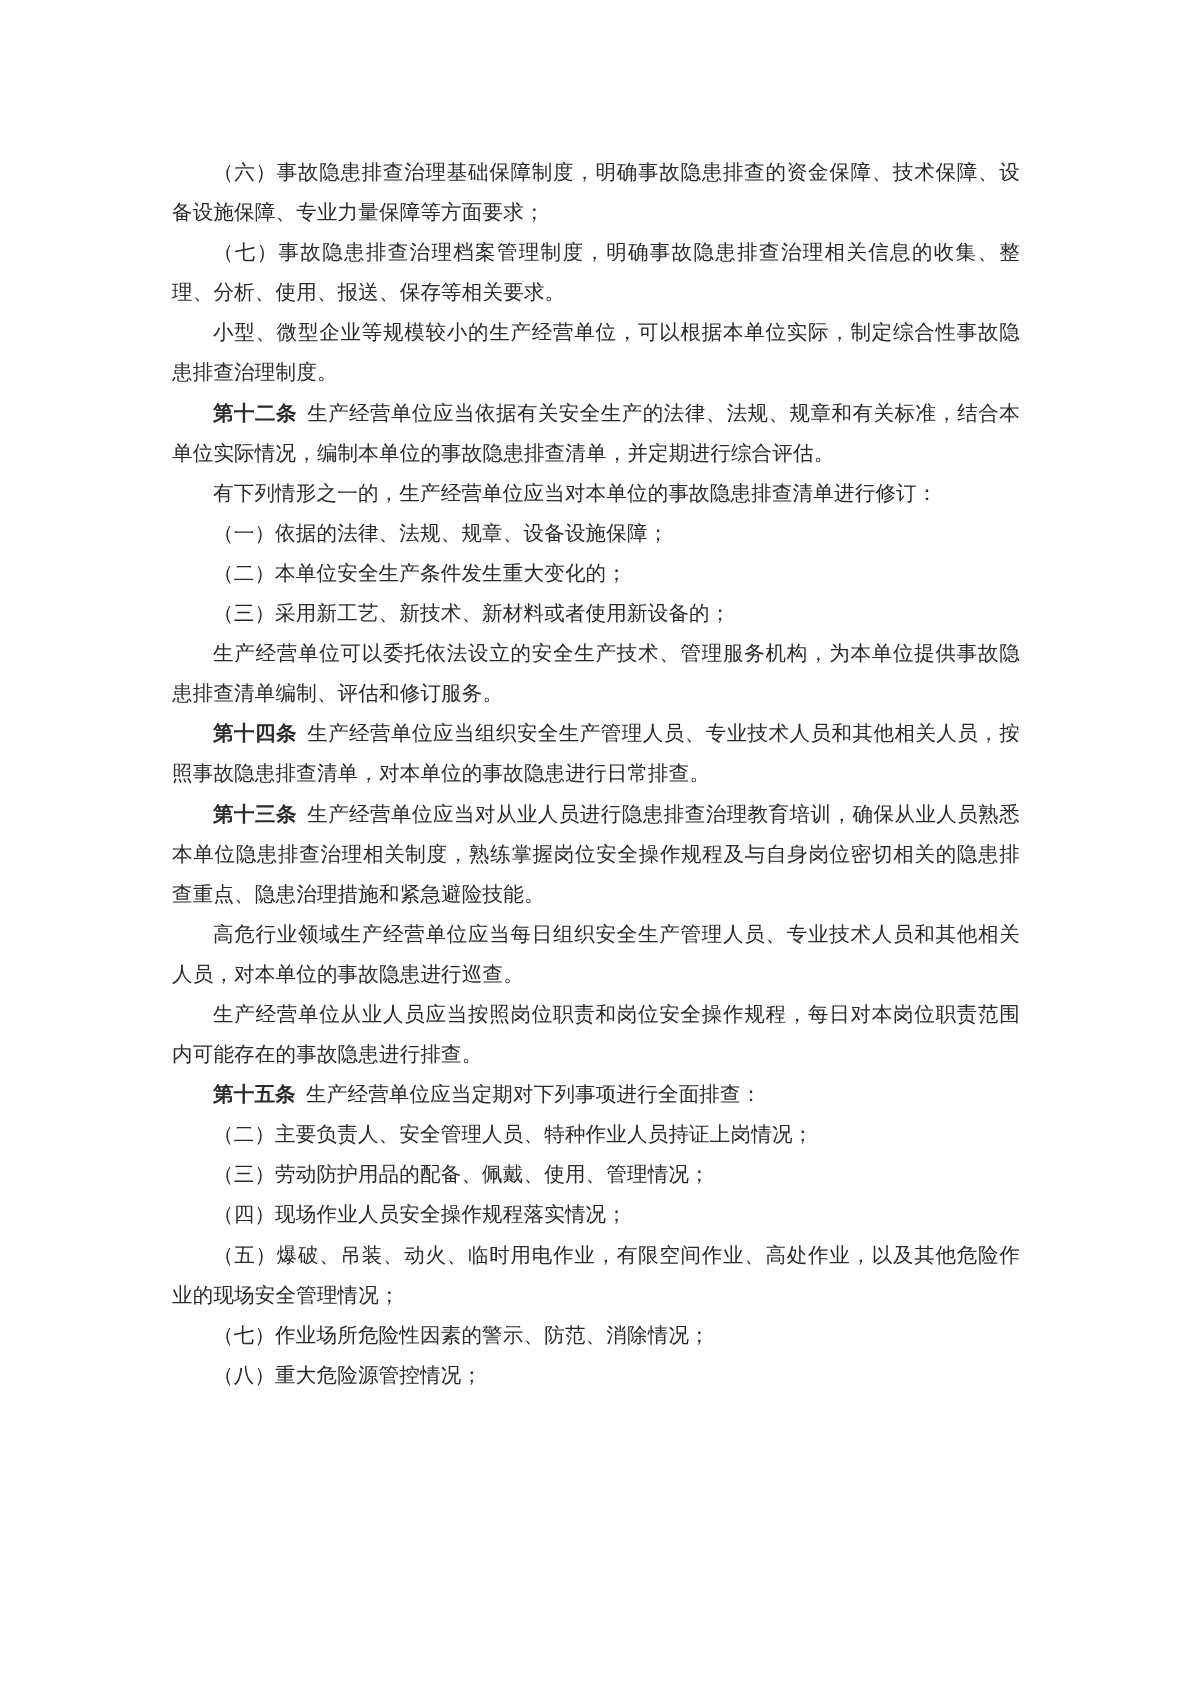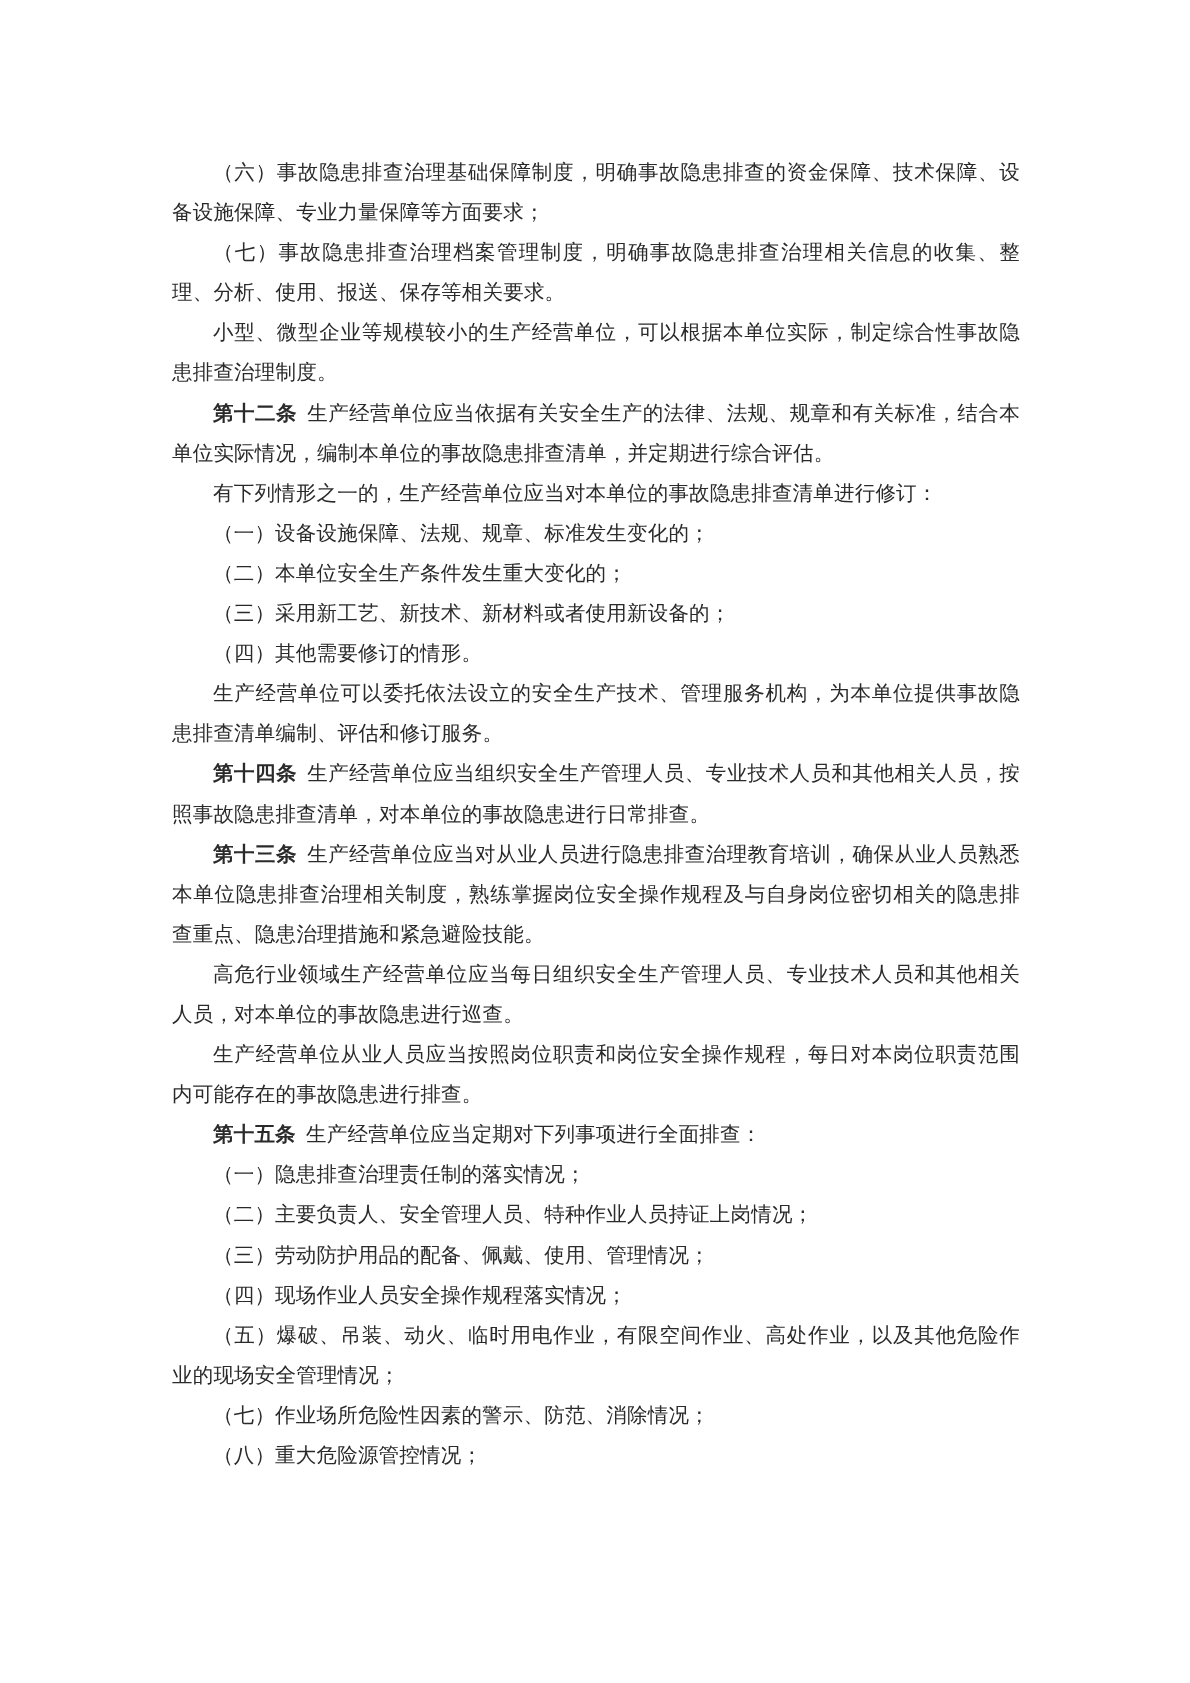--- a/index.html
+++ b/index.html
@@ -42,36 +42,34 @@
 <div class="page" style="background: rgb(255, 255, 255);">
   <div class="doc-body" style="color: rgb(42, 42, 42);">
 
     <p class="para">（六）事故隐患排查治理基础保障制度，明确事故隐患排查的资金保障、技术保障、设备设施保障、专业力量保障等方面要求；</p>
     <p class="para">（七）事故隐患排查治理档案管理制度，明确事故隐患排查治理相关信息的收集、整理、分析、使用、报送、保存等相关要求。</p>
     <p class="para">小型、微型企业等规模较小的生产经营单位，可以根据本单位实际，制定综合性事故隐患排查治理制度。</p>
 
     <p class="para"><b class="article-no">第十二条</b><span>生产经营单位应当依据有关安全生产的法律、法规、规章和有关标准，结合本单位实际情况，编制本单位的事故隐患排查清单，并定期进行综合评估。</span></p>
 
     <p class="para">有下列情形之一的，生产经营单位应当对本单位的事故隐患排查清单进行修订：</p>
-    <p class="para">（一）设备设施保障、法规、规章、标准发生变化的；</p>
+    <p class="para">（一）依据的法律、法规、规章、设备设施保障；</p>
     <p class="para">（二）本单位安全生产条件发生重大变化的；</p>
     <p class="para">（三）采用新工艺、新技术、新材料或者使用新设备的；</p>
-    <p class="para">（四）其他需要修订的情形。</p>
     <p class="para">生产经营单位可以委托依法设立的安全生产技术、管理服务机构，为本单位提供事故隐患排查清单编制、评估和修订服务。</p>
 
     <p class="para"><b class="article-no">第十四条</b><span>生产经营单位应当组织安全生产管理人员、专业技术人员和其他相关人员，按照事故隐患排查清单，对本单位的事故隐患进行日常排查。</span></p>
 
     <p class="para"><b class="article-no">第十三条</b><span>生产经营单位应当对从业人员进行隐患排查治理教育培训，确保从业人员熟悉本单位隐患排查治理相关制度，熟练掌握岗位安全操作规程及与自身岗位密切相关的隐患排查重点、隐患治理措施和紧急避险技能。</span></p>
 
     <p class="para">高危行业领域生产经营单位应当每日组织安全生产管理人员、专业技术人员和其他相关人员，对本单位的事故隐患进行巡查。</p>
     <p class="para">生产经营单位从业人员应当按照岗位职责和岗位安全操作规程，每日对本岗位职责范围内可能存在的事故隐患进行排查。</p>
 
     <p class="para"><b class="article-no">第十五条</b><span>生产经营单位应当定期对下列事项进行全面排查：</span></p>
 
-    <p class="para">（一）隐患排查治理责任制的落实情况；</p>
     <p class="para">（二）主要负责人、安全管理人员、特种作业人员持证上岗情况；</p>
     <p class="para">（三）劳动防护用品的配备、佩戴、使用、管理情况；</p>
     <p class="para">（四）现场作业人员安全操作规程落实情况；</p>
     <p class="para">（五）爆破、吊装、动火、临时用电作业，有限空间作业、高处作业，以及其他危险作业的现场安全管理情况；</p>
     <p class="para">（七）作业场所危险性因素的警示、防范、消除情况；</p>
     <p class="para">（八）重大危险源管控情况；</p>
 
   </div>
 </div>
 

